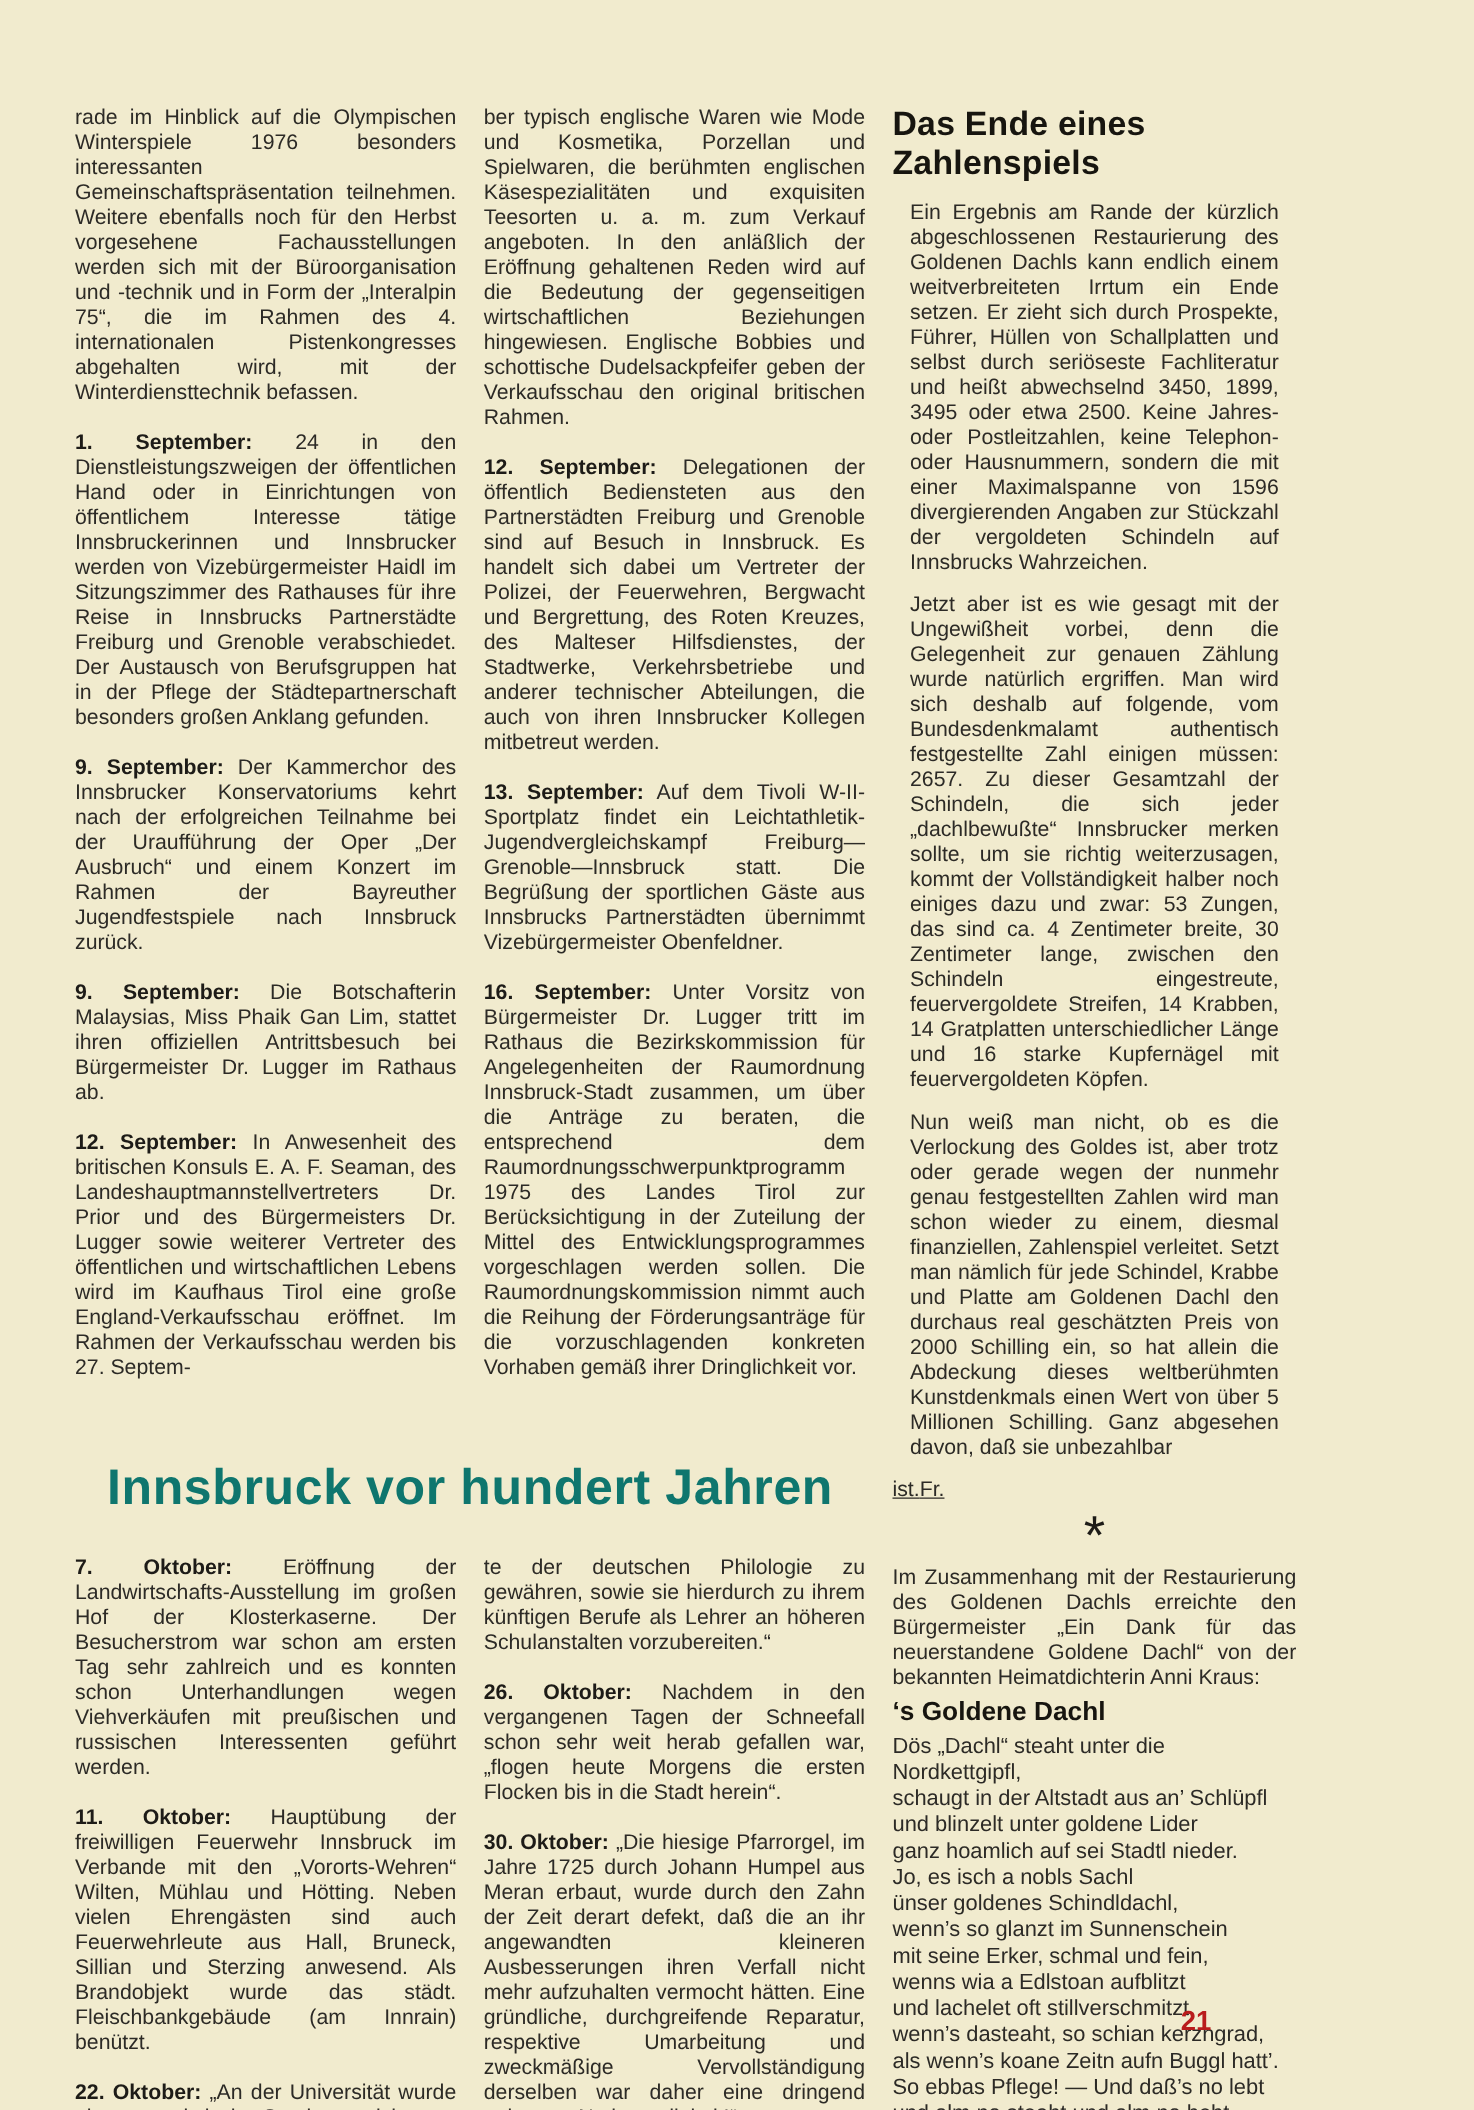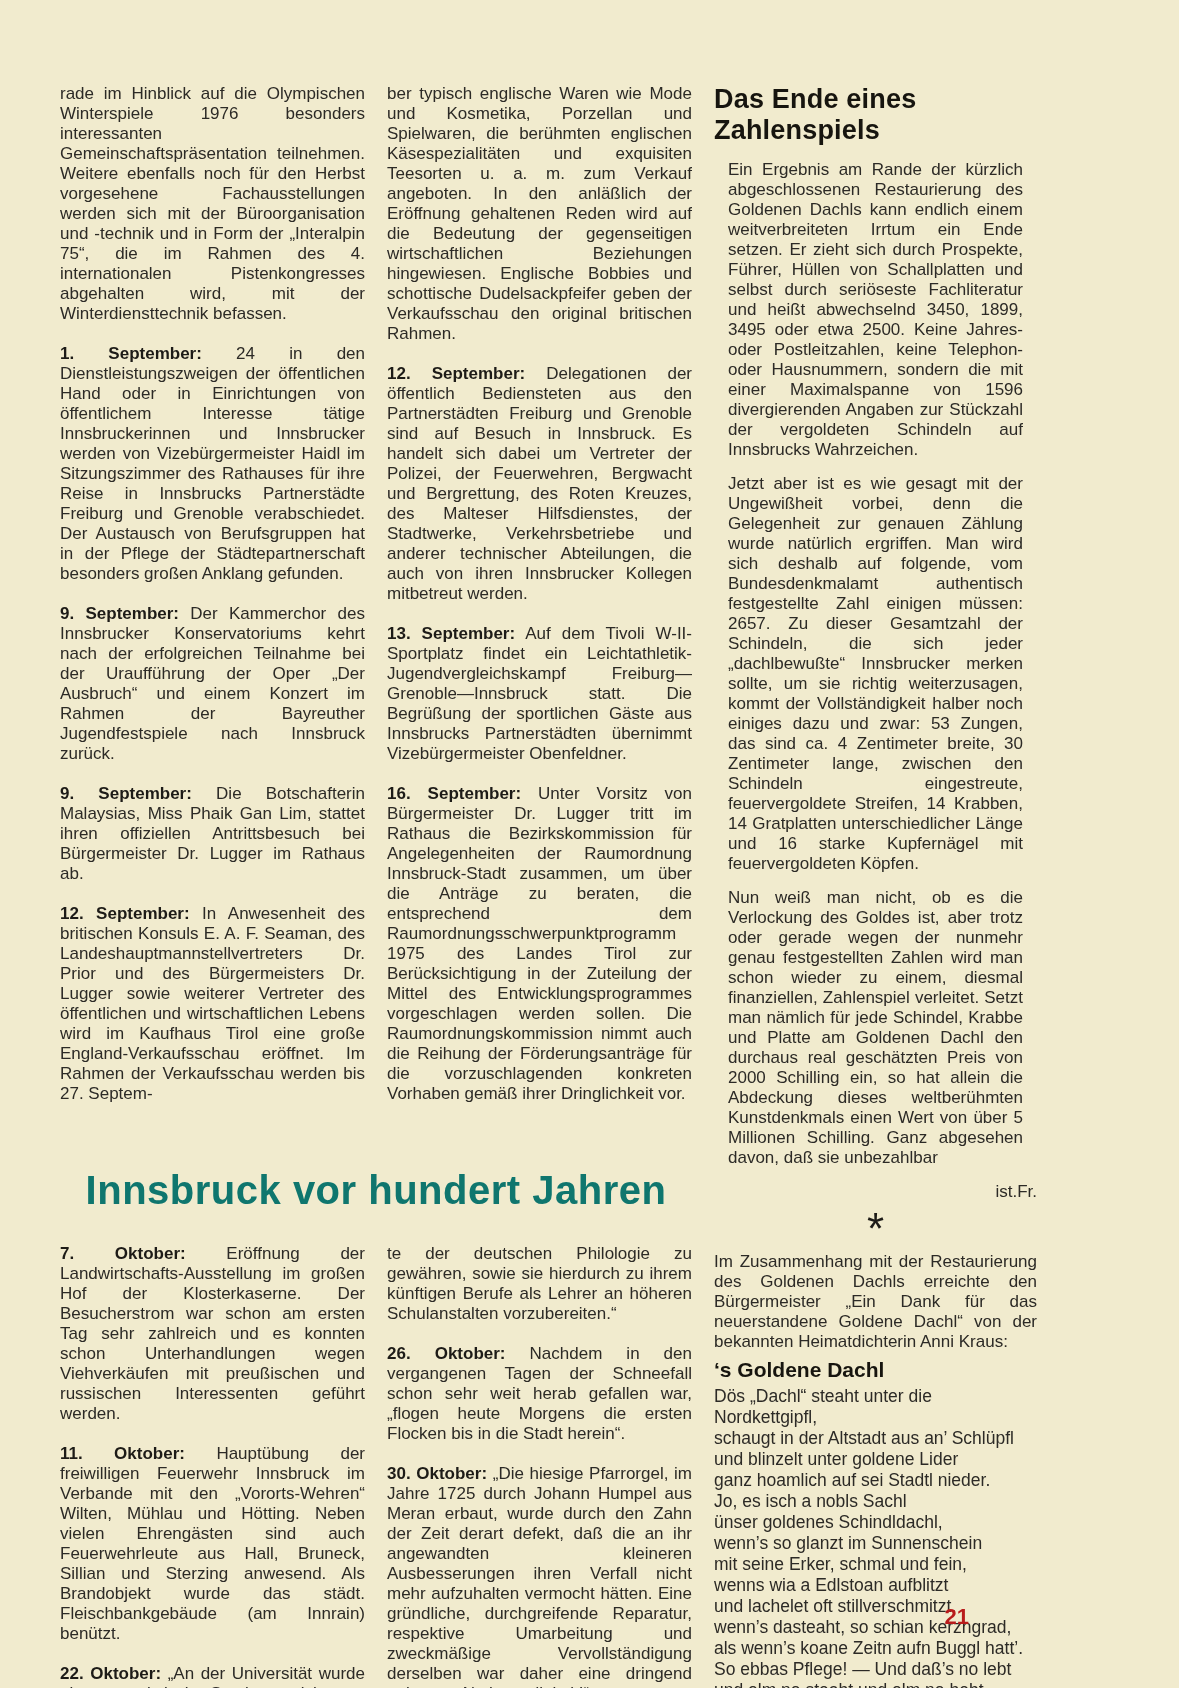--- a/index.html
+++ b/index.html
@@ -18,21 +18,21 @@
   p.entry b{font-weight:bold;color:#1d1b17;}
   .big-headline{
     font-size:40px;line-height:44px;font-weight:bold;color:#0f766e;
     text-align:center;margin:44px 0 32px;letter-spacing:0.5px;
   }
   .art-title{
     font-size:27px;line-height:31px;font-weight:bold;color:#17150f;
     margin:0 0 10px;letter-spacing:0.2px;
   }
   .art-p{font-size:17px;line-height:20px;text-align:justify;margin:14px;}
-  .sigline{display:flex;justify-content:flex-end;font-size:17px;line-height:20px;}
+  .sigline{display:flex;justify-content:flex-start;font-size:17px;line-height:20px;text-decoration:underline;}
   .sigline .sig{font-weight:normal;}
   .asterisk{
     text-align:center;font-size:44px;line-height:22px;
     padding:16px 0 12px;color:#1d1b17;
   }
   .followup{font-size:17px;line-height:20px;text-align:justify;margin:0 0 6px;}
   .poem-title{font-size:21px;line-height:24px;font-weight:bold;color:#17150f;text-align:left;margin:4px 0 4px;}
   .poem-line{font-size:17.5px;line-height:21px;}
   .page-num{position:absolute;right:69px;bottom:58px;font-size:22px;font-weight:bold;color:#b91c1c;}
 </style>

